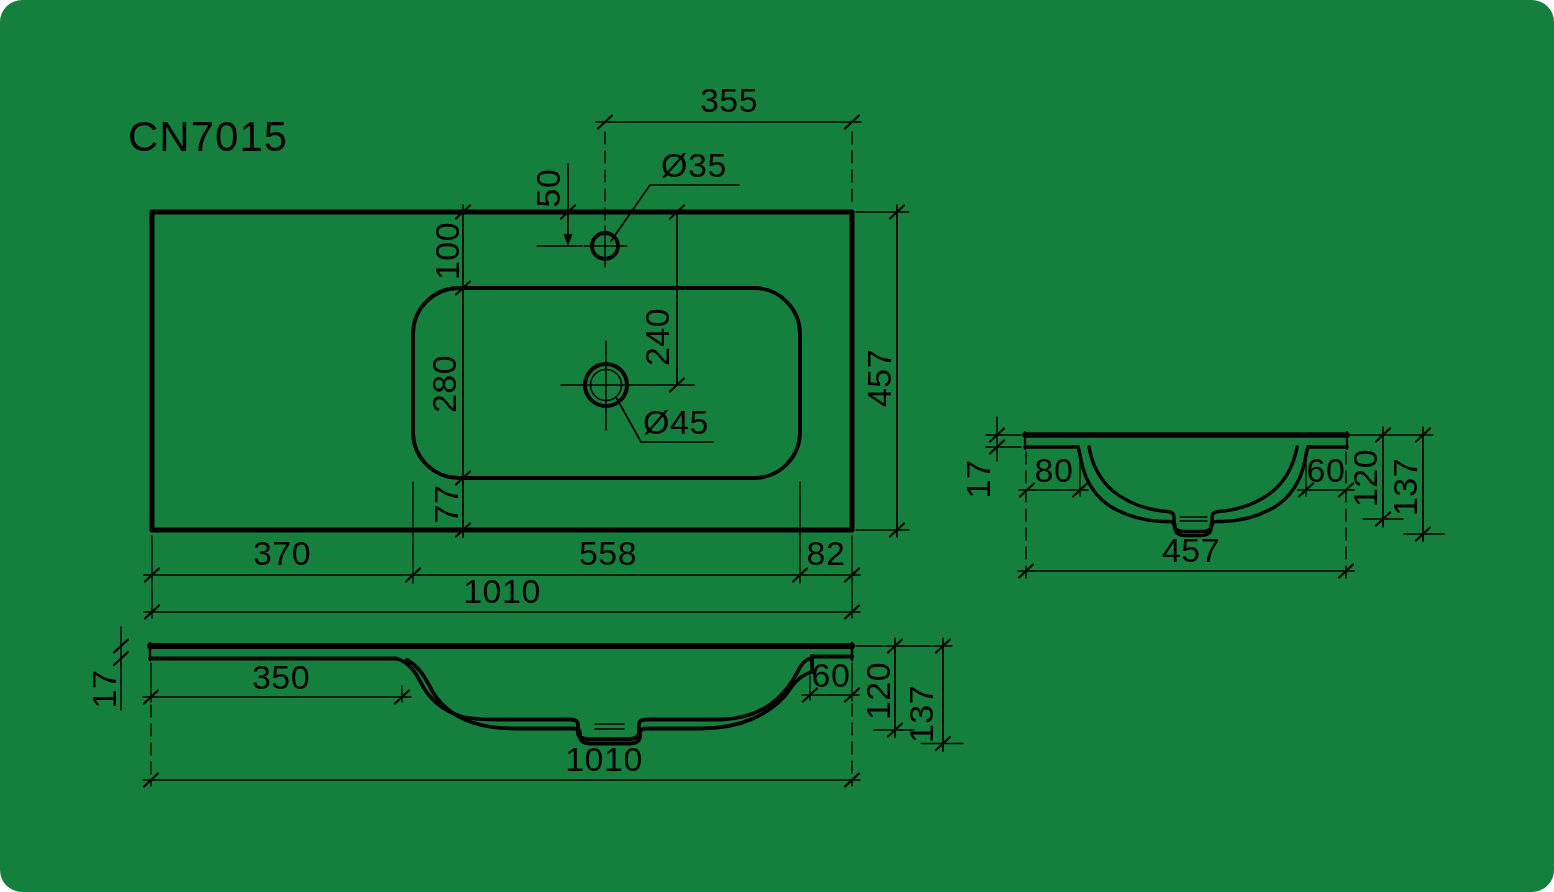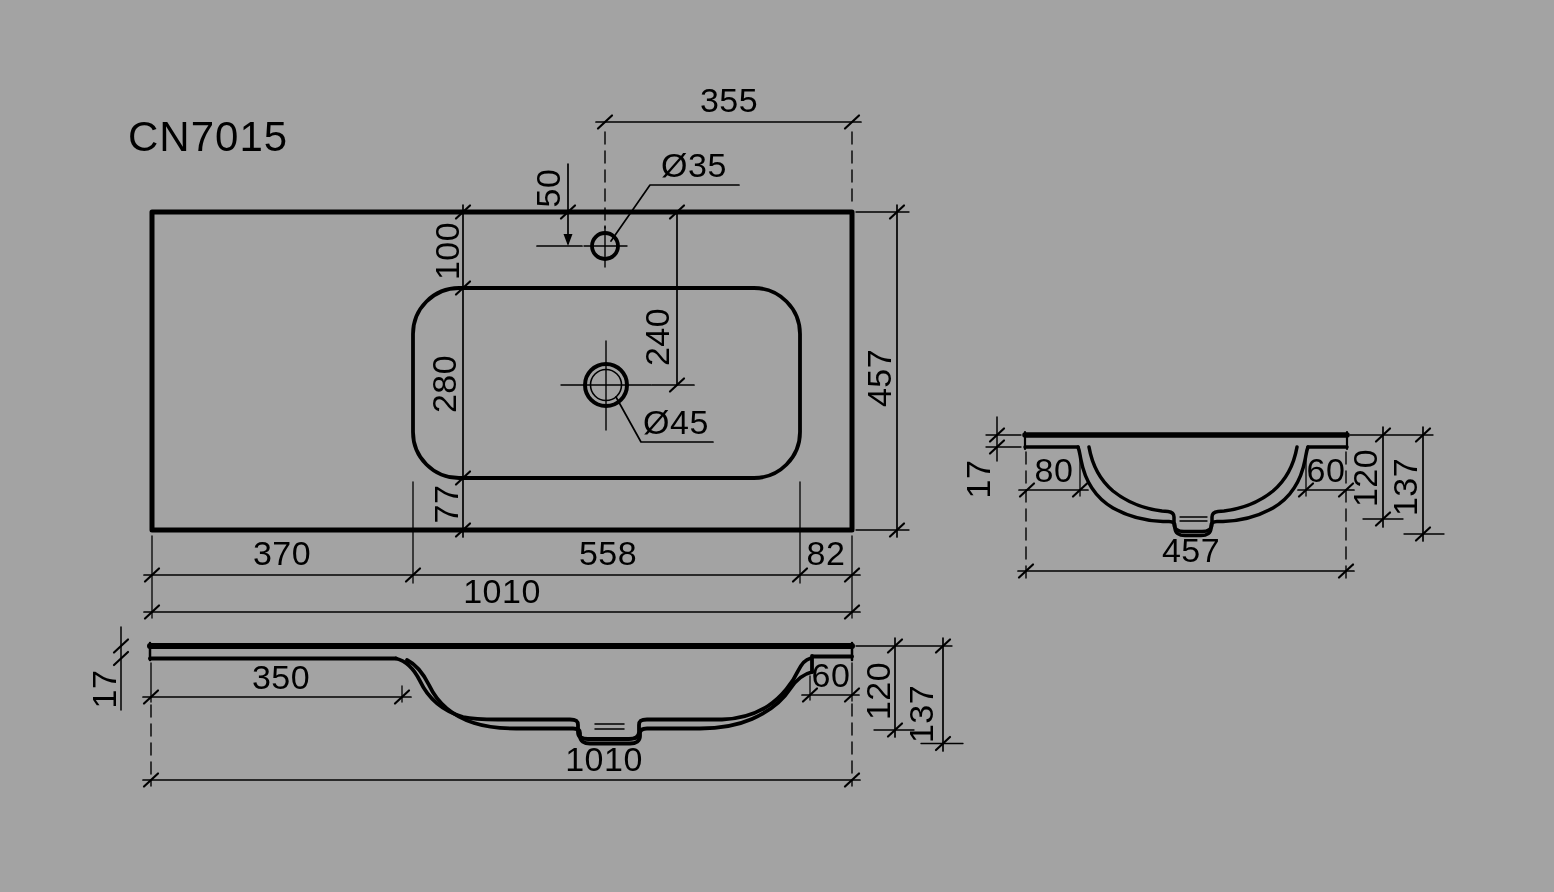--- a/index.html
+++ b/index.html
@@ -4,22 +4,23 @@
 <style>
   html, body {
     margin: 0;
     padding: 0;
     background: #ffffff;
   }
   .sheet {
     position: relative;
     width: 1554px;
     height: 892px;
-    background: #a3a3a3;
+    background: #15803d;
     overflow: hidden;
+    border-radius: 22px;
   }
   svg { display: block; }
   .dim-text {
     font-family: "Liberation Sans", sans-serif;
     font-size: 34px;
     letter-spacing: 0.5px;
     fill: #000000;
   }
   .title-text {
     font-family: "Liberation Sans", sans-serif;

